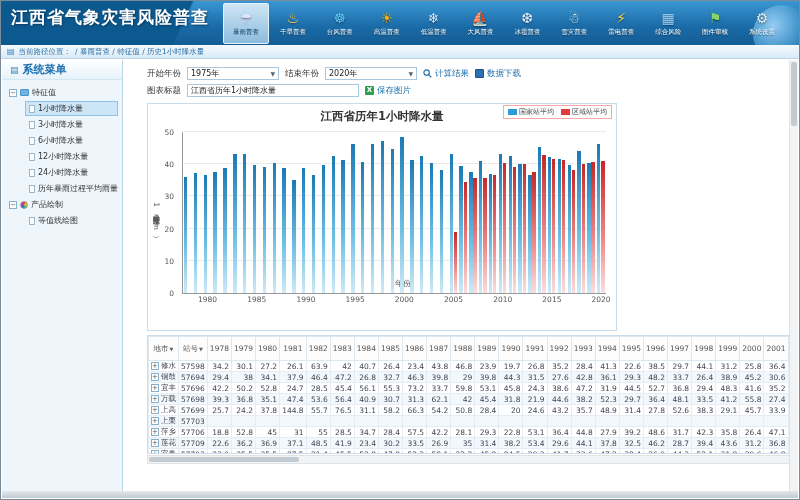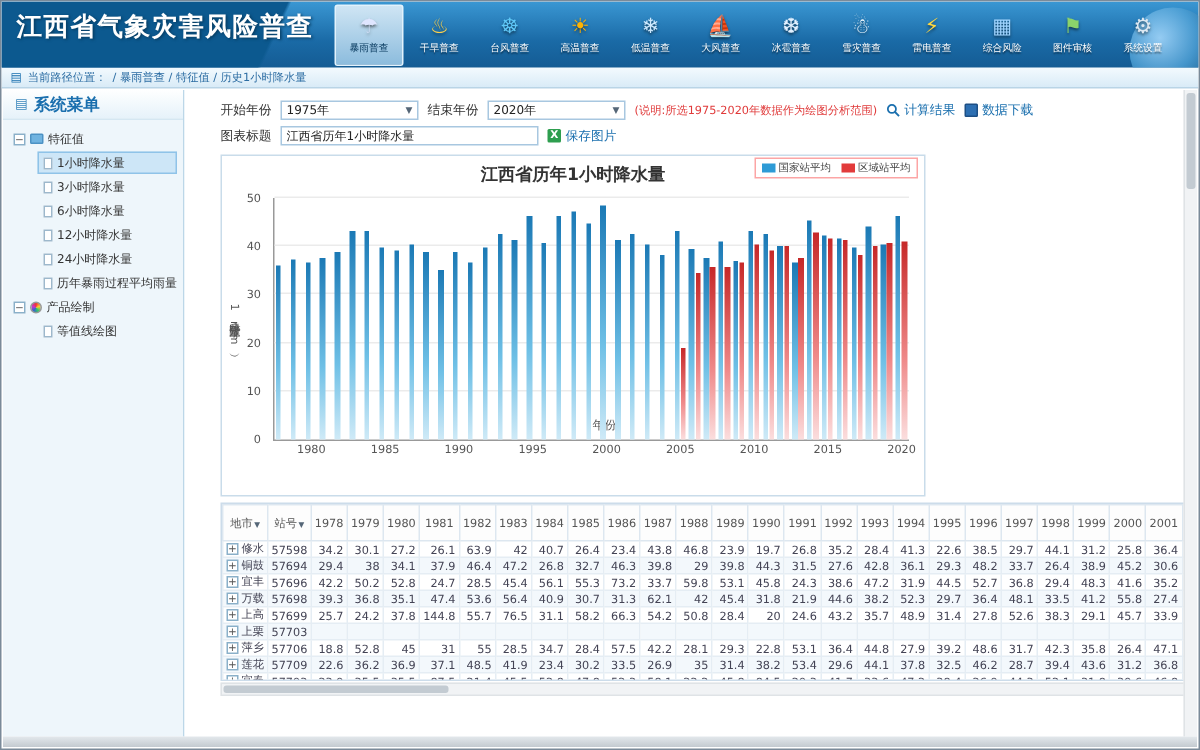--- a/index.html
+++ b/index.html
@@ -206,21 +206,20 @@
         <span>开始年份</span>
         <span class="sel">
             <span>1975年</span>
             <span class="arr">▼</span>
           </span>
         <span>结束年份</span>
         <span class="sel">
             <span>2020年</span>
             <span class="arr">▼</span>
           </span>
-        <span class="note">(说明:所选1975-2020年数据作为绘图分析范围)</span>
         <span class="linkbtn">
           <svg width="9" height="9" viewBox="0 0 10 10">
               <circle cx="4" cy="4" r="3" fill="none" stroke="#1a6fae" stroke-width="1.3"></circle>
               <line x1="6.3" y1="6.3" x2="9.3" y2="9.3" stroke="#1a6fae" stroke-width="1.4"></line>
             </svg>
           <span>计算结果</span>
         </span>
         <span class="linkbtn">
           <span class="flop"></span>
           <span>数据下载</span>

